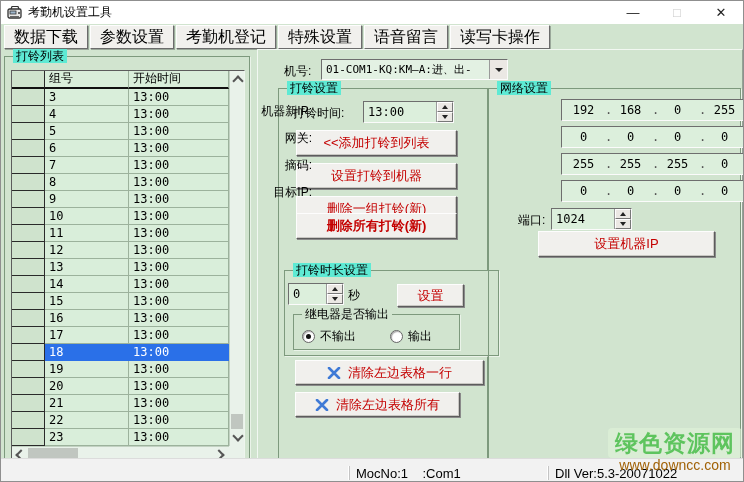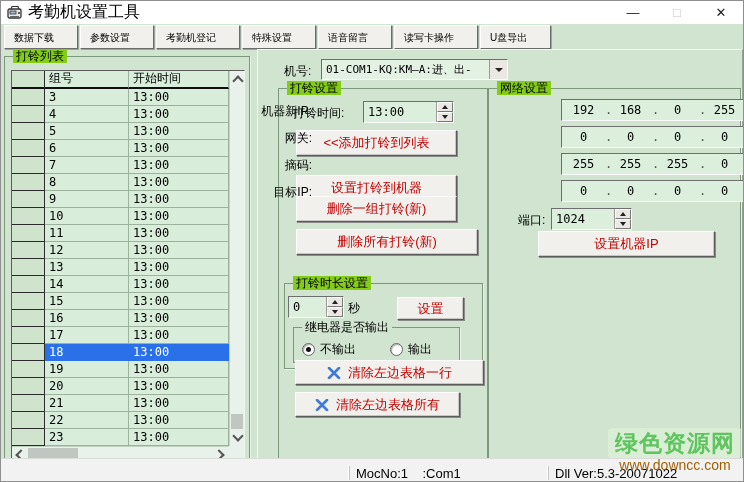--- a/index.html
+++ b/index.html
@@ -4,34 +4,34 @@
 <style>
   html,body{margin:0;padding:0;background:#bfbfbf;}
   .window{
     position:relative;width:744px;height:482px;box-sizing:border-box;
     background:#d1e4cf;border:1px solid #8f8f8f;overflow:hidden;
     font-family:"Liberation Sans","DejaVu Sans",sans-serif;font-size:12px;color:#000;
   }
   
   .titlebar{height:23px;background:#ffffff;display:flex;align-items:center;}
   .app-icon{width:16px;height:16px;margin:0 5px 0 6px;flex:none;}
-  .title-text{flex:1;font-size:16px;color:#000;white-space:nowrap;}
+  .title-text{flex:1;font-size:12px;color:#000;white-space:nowrap;}
   .cap-btn{width:44px;height:23px;display:flex;align-items:center;justify-content:center;
            font-size:13px;line-height:1;color:#222;cursor:default;}
   .cap-btn.disabled{color:#c9c9c9;}
   
   .tabbar{position:absolute;top:23px;left:0;right:0;height:25px;display:flex;align-items:flex-end;padding-left:2px;}
-  .tab{height:21px;margin:0 1px;padding:1px 23px 0 9px;background:#f1f0ed;display:flex;align-items:center;
+  .tab{height:21px;margin:0 1px;padding:1px 9px 0 9px;background:#f1f0ed;display:flex;align-items:center;
        border:1px solid;border-color:#fdfdfd #6b6b6b #6b6b6b #fdfdfd;box-shadow:1px 1px 0 #9aa89a;
-       font-size:10px;white-space:nowrap;cursor:default;}
+       font-size:16px;white-space:nowrap;cursor:default;}
   .tab.active{background:#f8f8f4;outline:1px solid #3e3e3e;outline-offset:-4px;height:23px;}
   
   .content{position:absolute;top:48px;left:0;right:0;height:412px;}
   .groupbox{position:absolute;border:1px solid #7d997d;box-shadow:1px 1px 0 rgba(255,255,255,.55);}
-  .gb-label{position:absolute;top:-8px;left:8px;background:#84cc16;padding:0 3px;font-size:12px;line-height:14px;white-space:nowrap;}
+  .gb-label{position:absolute;top:-8px;left:8px;background:#5eead4;padding:0 3px;font-size:12px;line-height:14px;white-space:nowrap;}
   
   .grid-wrap{position:absolute;left:6px;top:13px;width:234px;height:392px;box-sizing:border-box;
              border:1px solid;border-color:#5c5c5c #eef5ee #eef5ee #5c5c5c;background:#d9eeda;
              display:grid;grid-template-columns:1fr 15px;grid-template-rows:1fr 15px;}
   .grid-area{overflow:hidden;}
   .grow{display:flex;height:17px;}
   .grow.hdr{height:18px;}
   .gcell{box-sizing:border-box;padding:0 0 0 4px;line-height:16px;font-size:12px;
          font-family:"DejaVu Sans Mono","Liberation Sans",sans-serif;
          border-right:1px solid #9cb29c;border-bottom:1px solid #9cb29c;overflow:hidden;white-space:nowrap;}
@@ -116,21 +116,20 @@
     <div class="cap-btn">✕</div>
   </div>
 
   <div class="tabbar">
       <div class="tab">数据下载</div>
       <div class="tab">参数设置</div>
       <div class="tab">考勤机登记</div>
       <div class="tab">特殊设置</div>
       <div class="tab">语音留言</div>
       <div class="tab">读写卡操作</div>
-      <div class="tab">U盘导出</div>
     </div>
 
   <div class="content">
 
     <div class="groupbox" style="left:3px;top:7px;width:244px;height:402px;">
       <span class="gb-label">打铃列表</span>
       <div class="grid-wrap">
         <div class="grid-area">
           <div class="grow hdr">
               <div class="gcell rowhdr"></div>
@@ -279,25 +278,25 @@
             <span class="spin-btn">
                 <i class="tri up"></i>
               </span>
             <span class="spin-btn">
                 <i class="tri dn"></i>
               </span>
           </span>
         </div>
 
         <div class="btn" style="left:17px;top:41px;width:161px;height:26px;">&lt;&lt;添加打铃到列表</div>
-        <div class="btn" style="left:17px;top:86px;width:161px;height:26px;">设置打铃到机器</div>
+        <div class="btn" style="left:17px;top:74px;width:161px;height:26px;">设置打铃到机器</div>
         <div class="btn" style="left:17px;top:107px;width:161px;height:26px;">删除一组打铃(新)</div>
-        <div class="btn" style="left:17px;top:140px;width:182px;height:26px;">删除所有打铃(新)</div>
-
-        <div class="groupbox" style="left:5px;top:194px;width:197px;height:84px;background:#d1e4cf;">
+        <div class="btn" style="left:17px;top:124px;width:161px;height:26px;font-weight:bold;">删除所有打铃(新)</div>
+
+        <div class="groupbox" style="left:5px;top:181px;width:197px;height:84px;background:#d1e4cf;padding-left:16px;">
           <span class="gb-label">打铃时长设置</span>
           <div class="field" style="left:3px;top:12px;width:56px;height:22px;">
             <span class="fval">0</span>
             <span class="spin">
               <span class="spin-btn">
                   <i class="tri up"></i>
                 </span>
               <span class="spin-btn">
                   <i class="tri dn"></i>
                 </span>

